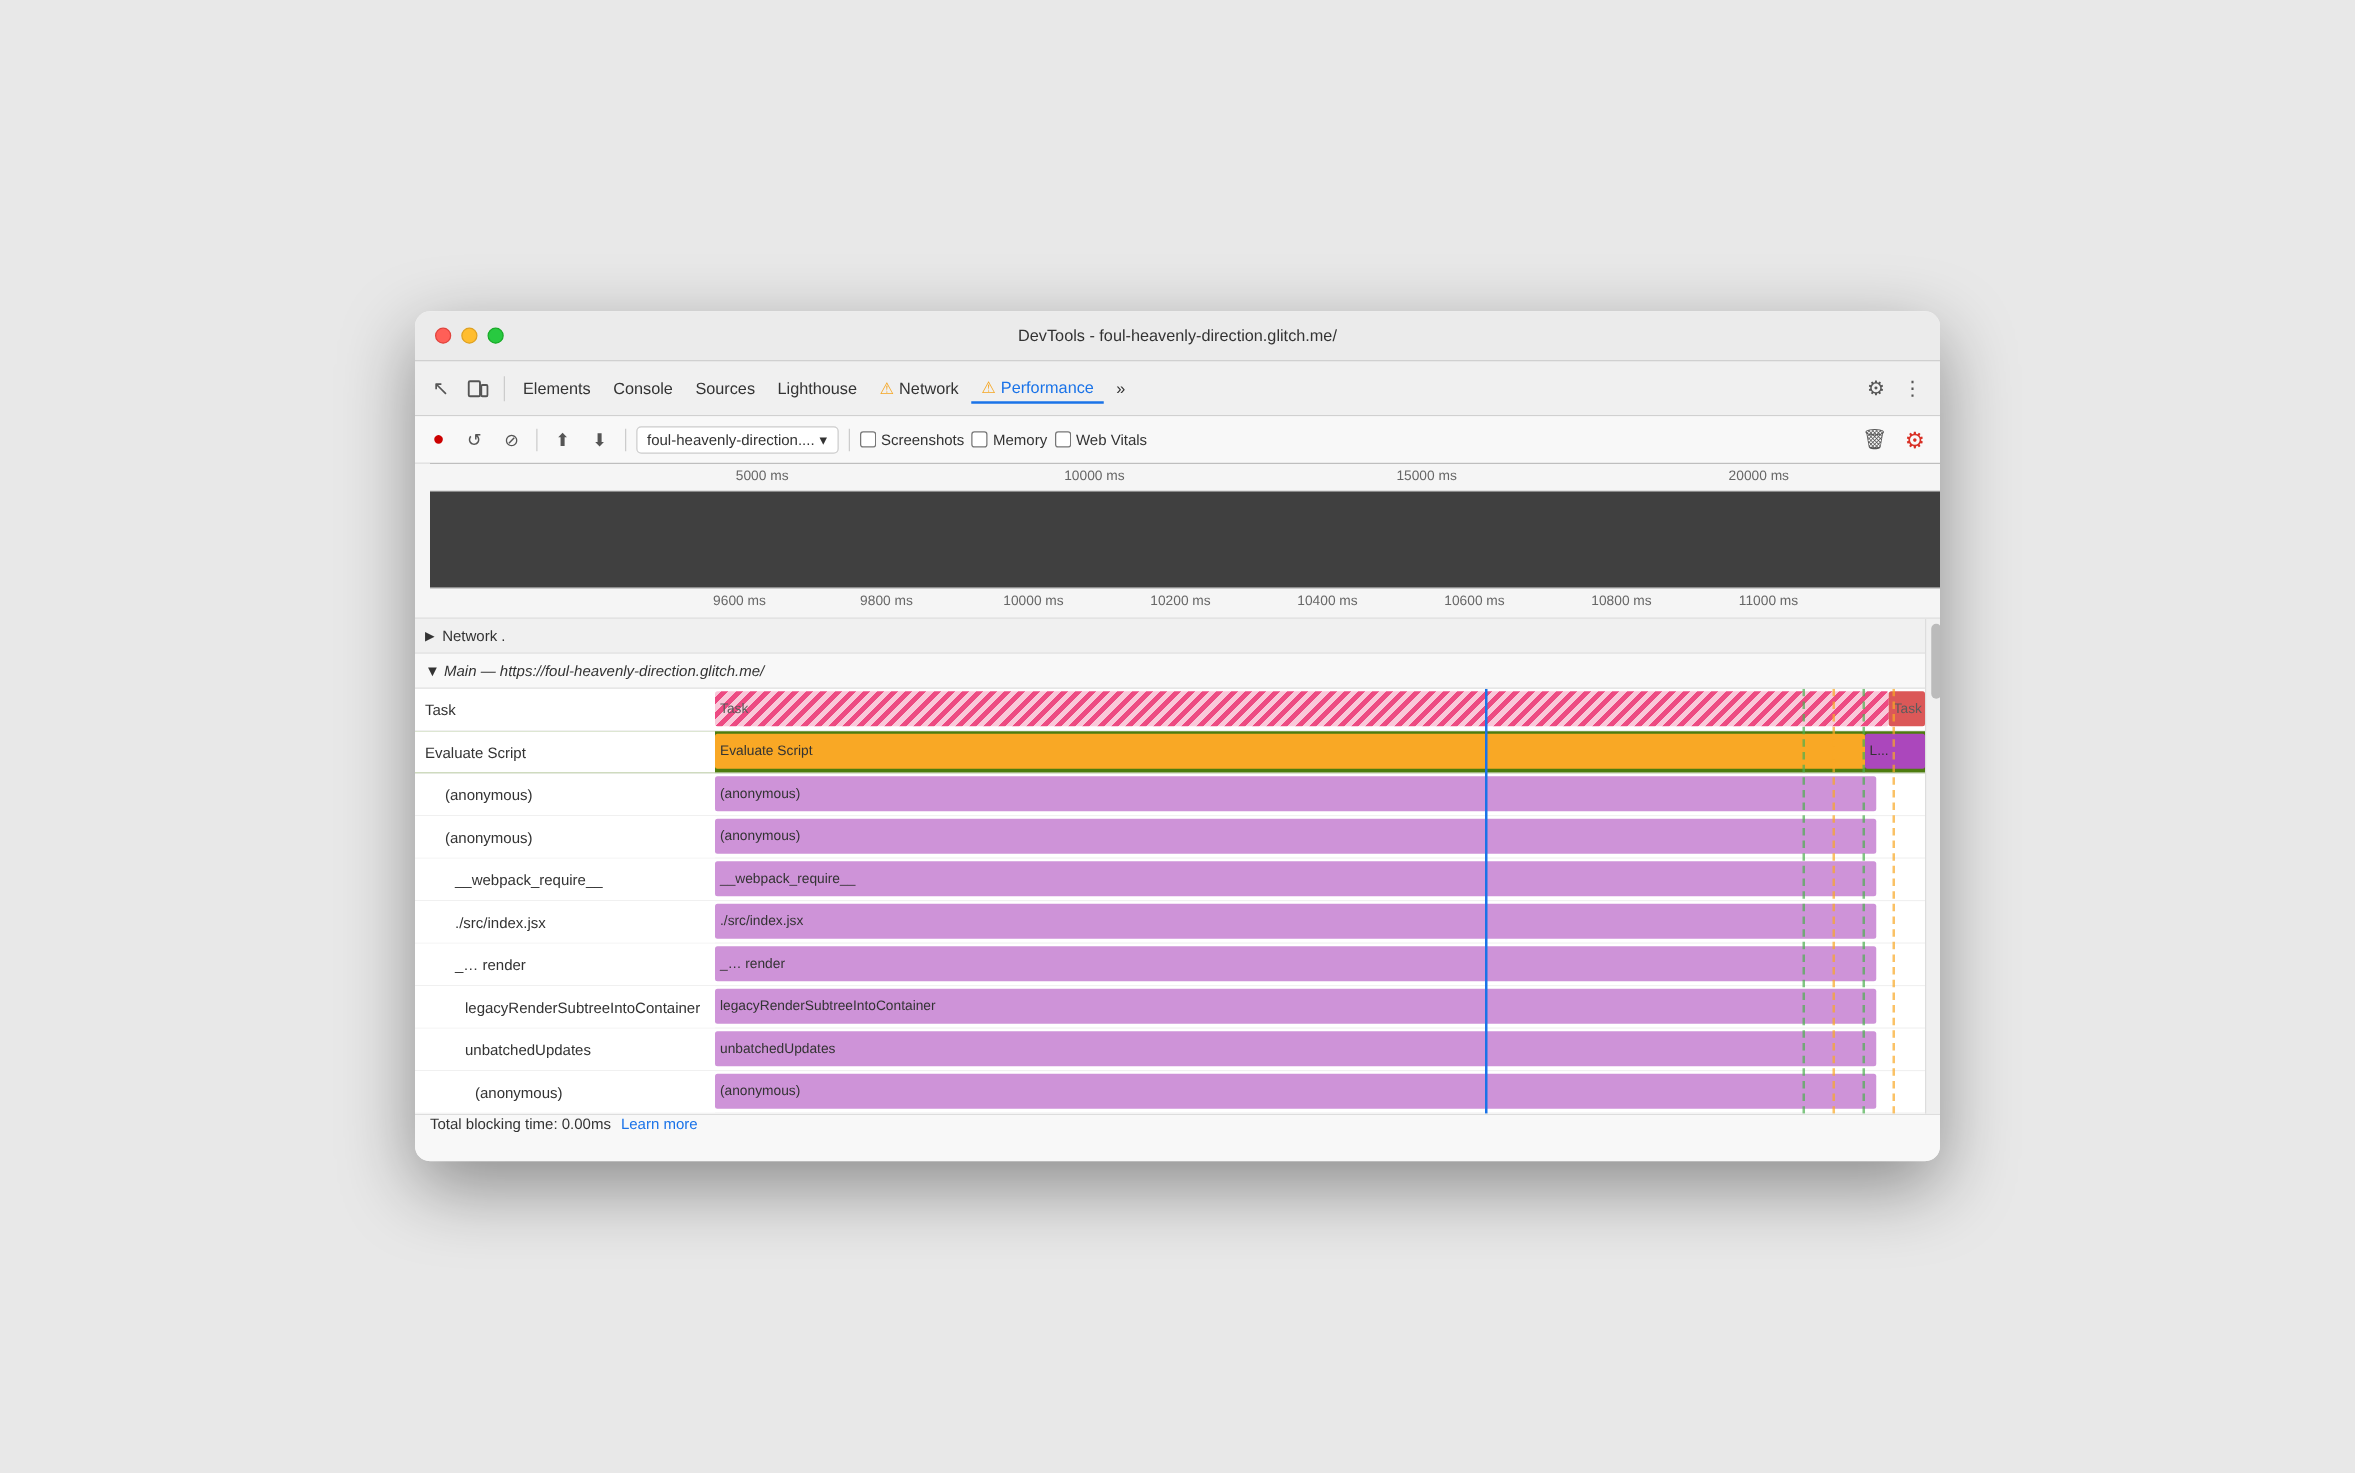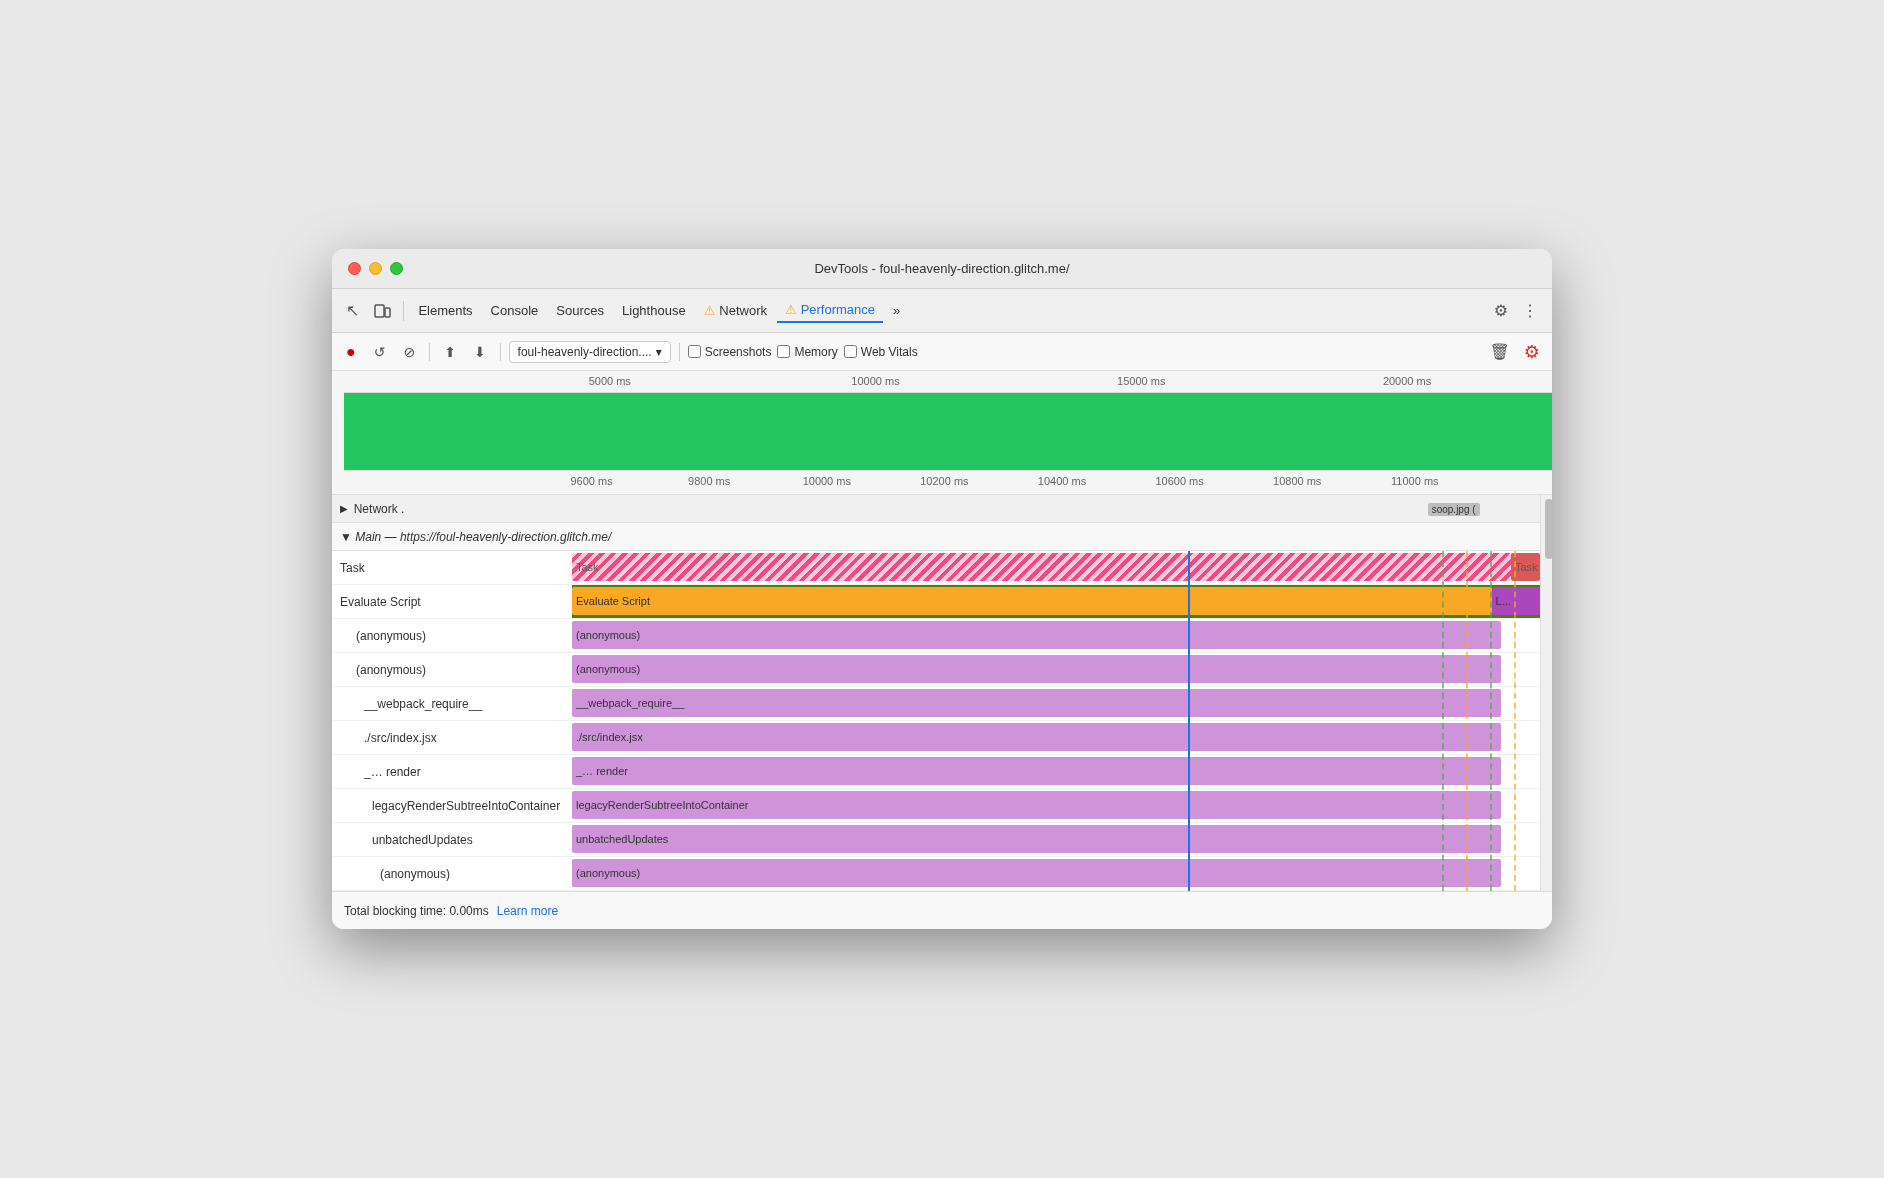--- a/index.html
+++ b/index.html
@@ -152,21 +152,21 @@
     .settings-btn-red {
       color: #d93025;
       font-size: 18px;
       background: none;
       border: none;
       cursor: pointer;
       padding: 4px;
     }
     
     .timeline-overview {
-      background: #22c55e;
+      background: #404040;
       height: 100px;
       border-bottom: 1px solid #ddd;
       overflow: hidden;
       position: relative;
       margin-left: 12px;
     }
     .timeline-ruler {
       display: flex;
       height: 20px;
       border-bottom: 1px solid #ddd;
@@ -279,21 +279,21 @@
       background: #1a73e8;
       z-index: 20;
       pointer-events: none;
     }
     
     .bottom-bar {
       height: 38px;
       background: #f8f8f8;
       border-top: 1px solid #ddd;
       display: flex;
-      align-items: center;
+      align-items: flex-start;
       padding: 0 12px;
       font-size: 12px;
       color: #333;
     }
     .learn-more-link {
       color: #1a73e8;
       text-decoration: none;
       margin-left: 8px;
       cursor: pointer;
     }
@@ -459,24 +459,20 @@
     </div>
   </div>
 
   <div style="display:flex;flex:1;overflow:hidden;">
     <div class="flame-area">
 
       <div class="section-header" style="position:relative;overflow:hidden;">
         <span class="section-header-expand">▶</span>
         <span>Network .</span>
 
-        <div style="position:absolute;left:30%;right:5%;top:6px;height:16px;display:flex;align-items:center;">
-
-          <span style="position:absolute;right:0;font-size:10px;color:#333;background:#bdbdbd;padding:1px 4px;border-radius:2px;">soop.jpg (</span>
-        </div>
       </div>
 
       <div class="section-header" style="background:#f8f8f8;border-bottom:1px solid #e0e0e0;font-style:italic;">
         <span style="font-weight:500;font-size:12px;">▼ Main — https://foul-heavenly-direction.glitch.me/</span>
       </div>
 
       <div style="position:relative;overflow:hidden;">
 
         <div class="vertical-line" style="left:calc(240px + 51%);"></div>
 

